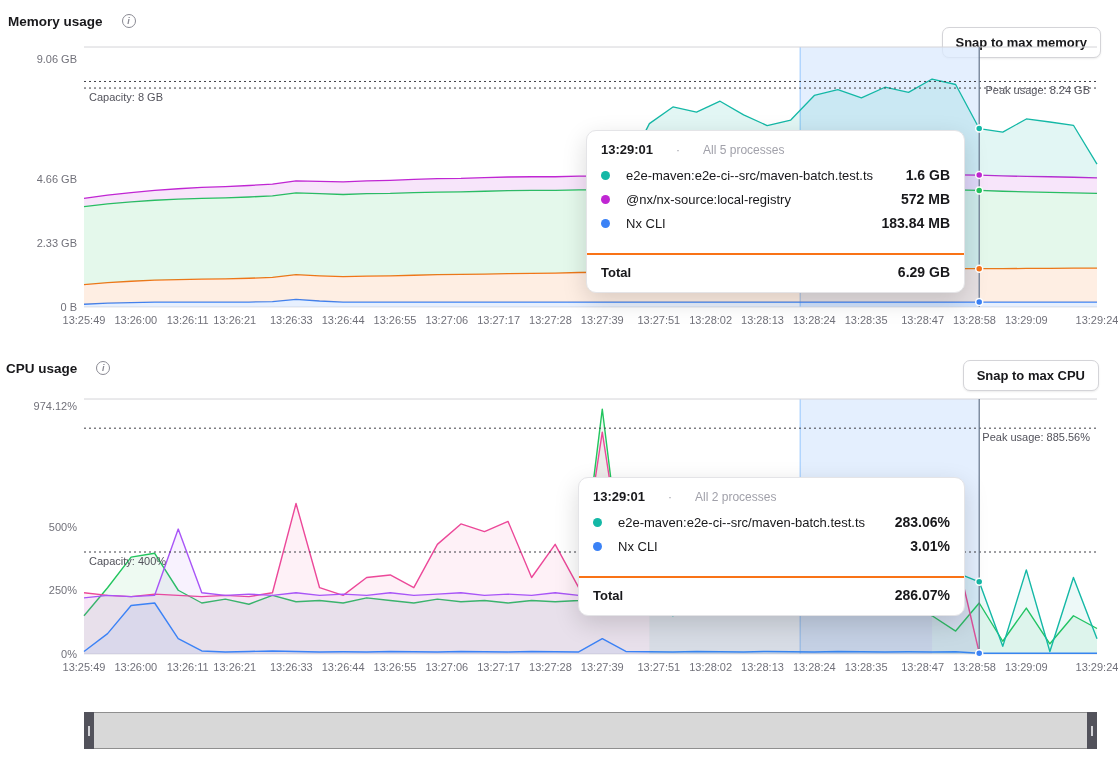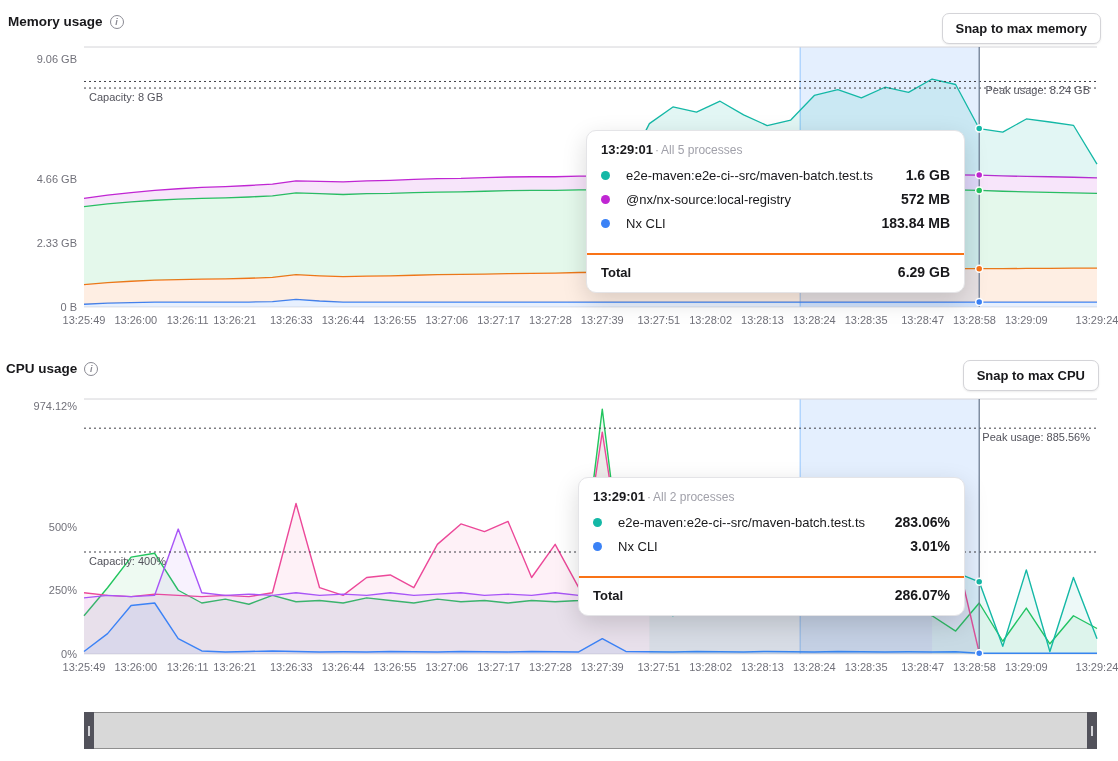--- a/index.html
+++ b/index.html
@@ -1,29 +1,29 @@
 <!DOCTYPE html>
 <html><head>
 <meta charset="utf-8">
 <style>
   html,body{margin:0;padding:0}
   body{width:1118px;height:761px;position:relative;background:#fff;overflow:hidden;
        font-family:"Liberation Sans",sans-serif;color:#18181b}
-  .hdr{position:absolute;display:flex;align-items:flex-end;gap:7px}
+  .hdr{position:absolute;display:flex;align-items:flex-start;gap:19px}
   .chart-title{font-size:13.5px;font-weight:700}
   .info-icon{display:inline-flex;align-items:center;justify-content:center;width:14px;height:14px;
        border:1.2px solid #8a8a93;border-radius:50%;color:#8a8a93;font-size:9px;font-style:italic;
        font-weight:700;box-sizing:border-box;cursor:pointer}
   .snap-btn{position:absolute;background:#fff;border:1px solid #d4d4d8;border-radius:7px;
        padding:7px 13px;font-size:13px;font-weight:600;color:#18181b;font-family:inherit;
        box-shadow:0 1px 2px rgba(0,0,0,.08);cursor:pointer}
   svg{position:absolute;left:0}
   .tooltip{position:absolute;background:#fff;border:1px solid #e4e4e7;border-radius:10px;
        box-shadow:0 8px 24px rgba(0,0,0,.15);z-index:5;padding-bottom:2px}
-  .tt-header{display:flex;align-items:baseline;gap:2px;padding:11px 14px 6px}
+  .tt-header{display:flex;align-items:baseline;gap:23px;padding:11px 14px 6px}
   .tt-time{font-size:13px;font-weight:700}
   .tt-sep,.tt-sub{color:#a1a1aa;font-size:12px}
   .tt-row{display:flex;align-items:center;gap:16px;padding:4px 14px}
   .tt-dot{width:9px;height:9px;border-radius:50%;flex:none}
   .tt-name{font-size:13px}
   .tt-val,.tt-total-val{margin-left:auto;font-family:Liberation Sans, sans-serif;font-size:14px;font-weight:700}
   .tt-total{display:flex;align-items:center;padding:9px 14px 10px;border-top:2px solid #f97316;margin-top:18px}
   .tt-total-label{font-size:13px;font-weight:700}
   .brush{position:absolute;background:#d8d8d8;border:1px solid #8f8f8f;box-sizing:border-box;cursor:grab}
   .brush-handle{position:absolute;top:-1px;bottom:-1px;width:10px;background:#52525b;cursor:ew-resize}
@@ -31,21 +31,21 @@
   .brush-handle.right{right:-1px}
   .brush-handle::after{content:"";position:absolute;left:4px;top:50%;margin-top:-5px;width:2px;height:10px;background:#d4d4d8}
 </style>
 </head>
 <body>
 
 <div class="hdr" style="top:14px;left:8px">
   <span class="chart-title">Memory usage</span>
   <span class="info-icon">i</span>
 </div>
-<button class="snap-btn" style="top:13px;right:17px">Snap to max memory</button>
+<button class="snap-btn" style="top:27px;right:17px">Snap to max memory</button>
 <svg id="memory-svg" width="1118" height="300" style="top:40px">
     <rect x="800.1674418604651" y="7" width="179.04186046511632" height="260" fill="#dbeafe" opacity="0.75"></rect>
     <line x1="800.1674418604651" y1="7" x2="800.1674418604651" y2="267" stroke="#93c5fd" stroke-width="1"></line>
     <line x1="84" y1="7" x2="1097" y2="7" stroke="#d4d4d8" stroke-width="1"></line>
     <line x1="84" y1="267" x2="1097" y2="267" stroke="#e4e4e7" stroke-width="1"></line>
     <path d="M84 264.2631578947368L107.55813953488372 263.1684210526316L131.11627906976744 262.62105263157895L154.67441860465118 262.0736842105263L178.2325581395349 262.0736842105263L201.7906976744186 262.0736842105263L225.34883720930233 262.0736842105263L248.90697674418607 262.0736842105263L272.4651162790698 261.5263157894737L296.0232558139535 259.33684210526314L319.5813953488372 260.9789473684211L343.13953488372096 262.0736842105263L366.69767441860466 262.0736842105263L390.25581395348837 262.0736842105263L413.81395348837214 262.0736842105263L437.37209302325584 262.0736842105263L460.93023255813955 262.0736842105263L484.48837209302326 262.0736842105263L508.046511627907 262.0736842105263L531.6046511627908 262.0736842105263L555.1627906976744 262.0736842105263L578.7209302325582 262.0736842105263L602.2790697674419 262.0736842105263L625.8372093023255 262.0736842105263L649.3953488372093 262.0736842105263L672.953488372093 262.0736842105263L696.5116279069767 262.0736842105263L720.0697674418604 262.0736842105263L743.6279069767443 262.0736842105263L767.1860465116279 262.0736842105263L790.7441860465117 262.0736842105263L814.3023255813953 262.0736842105263L837.8604651162791 262.0736842105263L861.4186046511628 262.0736842105263L884.9767441860465 262.0736842105263L908.5348837209302 262.0736842105263L932.093023255814 262.0736842105263L955.6511627906976 262.0736842105263L979.2093023255815 262.0736842105263L1002.767441860465 262.0736842105263L1026.3255813953488 262.0736842105263L1049.8837209302326 262.0736842105263L1073.4418604651164 262.0736842105263L1097 262.0736842105263L1097 267L1073.4418604651164 267L1049.8837209302326 267L1026.3255813953488 267L1002.767441860465 267L979.2093023255815 267L955.6511627906976 267L932.093023255814 267L908.5348837209302 267L884.9767441860465 267L861.4186046511628 267L837.8604651162791 267L814.3023255813953 267L790.7441860465117 267L767.1860465116279 267L743.6279069767443 267L720.0697674418604 267L696.5116279069767 267L672.953488372093 267L649.3953488372093 267L625.8372093023255 267L602.2790697674419 267L578.7209302325582 267L555.1627906976744 267L531.6046511627908 267L508.046511627907 267L484.48837209302326 267L460.93023255813955 267L437.37209302325584 267L413.81395348837214 267L390.25581395348837 267L366.69767441860466 267L343.13953488372096 267L319.5813953488372 267L296.0232558139535 267L272.4651162790698 267L248.90697674418607 267L225.34883720930233 267L201.7906976744186 267L178.2325581395349 267L154.67441860465118 267L131.11627906976744 267L107.55813953488372 267L84 267Z" fill="#3b82f6" opacity="0.12"></path>
     <path d="M84 264.2631578947368L107.55813953488372 263.1684210526316L131.11627906976744 262.62105263157895L154.67441860465118 262.0736842105263L178.2325581395349 262.0736842105263L201.7906976744186 262.0736842105263L225.34883720930233 262.0736842105263L248.90697674418607 262.0736842105263L272.4651162790698 261.5263157894737L296.0232558139535 259.33684210526314L319.5813953488372 260.9789473684211L343.13953488372096 262.0736842105263L366.69767441860466 262.0736842105263L390.25581395348837 262.0736842105263L413.81395348837214 262.0736842105263L437.37209302325584 262.0736842105263L460.93023255813955 262.0736842105263L484.48837209302326 262.0736842105263L508.046511627907 262.0736842105263L531.6046511627908 262.0736842105263L555.1627906976744 262.0736842105263L578.7209302325582 262.0736842105263L602.2790697674419 262.0736842105263L625.8372093023255 262.0736842105263L649.3953488372093 262.0736842105263L672.953488372093 262.0736842105263L696.5116279069767 262.0736842105263L720.0697674418604 262.0736842105263L743.6279069767443 262.0736842105263L767.1860465116279 262.0736842105263L790.7441860465117 262.0736842105263L814.3023255813953 262.0736842105263L837.8604651162791 262.0736842105263L861.4186046511628 262.0736842105263L884.9767441860465 262.0736842105263L908.5348837209302 262.0736842105263L932.093023255814 262.0736842105263L955.6511627906976 262.0736842105263L979.2093023255815 262.0736842105263L1002.767441860465 262.0736842105263L1026.3255813953488 262.0736842105263L1049.8837209302326 262.0736842105263L1073.4418604651164 262.0736842105263L1097 262.0736842105263" fill="none" stroke="#3b82f6" stroke-width="1.3" stroke-linejoin="round"></path>
     <path d="M84 244.55789473684212L107.55813953488372 242.6421052631579L131.11627906976744 241.2736842105263L154.67441860465118 240.17894736842106L178.2325581395349 239.6315789473684L201.7906976744186 239.0842105263158L225.34883720930233 238.81052631578947L248.90697674418607 238.26315789473685L272.4651162790698 237.44210526315788L296.0232558139535 234.70526315789473L319.5813953488372 235.8L343.13953488372096 236.62105263157895L366.69767441860466 236.07368421052632L390.25581395348837 235.8L413.81395348837214 235.25263157894736L437.37209302325584 234.70526315789473L460.93023255813955 234.43157894736842L484.48837209302326 234.1578947368421L508.046511627907 233.61052631578949L531.6046511627908 233.33684210526314L555.1627906976744 233.06315789473683L578.7209302325582 232.5157894736842L602.2790697674419 232.2421052631579L625.8372093023255 231.96842105263158L649.3953488372093 231.69473684210527L672.953488372093 231.42105263157896L696.5116279069767 231.14736842105265L720.0697674418604 230.87368421052633L743.6279069767443 230.6L767.1860465116279 230.32631578947368L790.7441860465117 230.05263157894737L814.3023255813953 229.77894736842106L837.8604651162791 229.50526315789475L861.4186046511628 229.2315789473684L884.9767441860465 229.2315789473684L908.5348837209302 228.9578947368421L932.093023255814 228.9578947368421L955.6511627906976 228.68421052631578L979.2093023255815 228.68421052631578L1002.767441860465 228.68421052631578L1026.3255813953488 228.41052631578947L1049.8837209302326 228.41052631578947L1073.4418604651164 228.13684210526316L1097 228.13684210526316L1097 262.0736842105263L1073.4418604651164 262.0736842105263L1049.8837209302326 262.0736842105263L1026.3255813953488 262.0736842105263L1002.767441860465 262.0736842105263L979.2093023255815 262.0736842105263L955.6511627906976 262.0736842105263L932.093023255814 262.0736842105263L908.5348837209302 262.0736842105263L884.9767441860465 262.0736842105263L861.4186046511628 262.0736842105263L837.8604651162791 262.0736842105263L814.3023255813953 262.0736842105263L790.7441860465117 262.0736842105263L767.1860465116279 262.0736842105263L743.6279069767443 262.0736842105263L720.0697674418604 262.0736842105263L696.5116279069767 262.0736842105263L672.953488372093 262.0736842105263L649.3953488372093 262.0736842105263L625.8372093023255 262.0736842105263L602.2790697674419 262.0736842105263L578.7209302325582 262.0736842105263L555.1627906976744 262.0736842105263L531.6046511627908 262.0736842105263L508.046511627907 262.0736842105263L484.48837209302326 262.0736842105263L460.93023255813955 262.0736842105263L437.37209302325584 262.0736842105263L413.81395348837214 262.0736842105263L390.25581395348837 262.0736842105263L366.69767441860466 262.0736842105263L343.13953488372096 262.0736842105263L319.5813953488372 260.9789473684211L296.0232558139535 259.33684210526314L272.4651162790698 261.5263157894737L248.90697674418607 262.0736842105263L225.34883720930233 262.0736842105263L201.7906976744186 262.0736842105263L178.2325581395349 262.0736842105263L154.67441860465118 262.0736842105263L131.11627906976744 262.62105263157895L107.55813953488372 263.1684210526316L84 264.2631578947368Z" fill="#f97316" opacity="0.12"></path>
     <path d="M84 244.55789473684212L107.55813953488372 242.6421052631579L131.11627906976744 241.2736842105263L154.67441860465118 240.17894736842106L178.2325581395349 239.6315789473684L201.7906976744186 239.0842105263158L225.34883720930233 238.81052631578947L248.90697674418607 238.26315789473685L272.4651162790698 237.44210526315788L296.0232558139535 234.70526315789473L319.5813953488372 235.8L343.13953488372096 236.62105263157895L366.69767441860466 236.07368421052632L390.25581395348837 235.8L413.81395348837214 235.25263157894736L437.37209302325584 234.70526315789473L460.93023255813955 234.43157894736842L484.48837209302326 234.1578947368421L508.046511627907 233.61052631578949L531.6046511627908 233.33684210526314L555.1627906976744 233.06315789473683L578.7209302325582 232.5157894736842L602.2790697674419 232.2421052631579L625.8372093023255 231.96842105263158L649.3953488372093 231.69473684210527L672.953488372093 231.42105263157896L696.5116279069767 231.14736842105265L720.0697674418604 230.87368421052633L743.6279069767443 230.6L767.1860465116279 230.32631578947368L790.7441860465117 230.05263157894737L814.3023255813953 229.77894736842106L837.8604651162791 229.50526315789475L861.4186046511628 229.2315789473684L884.9767441860465 229.2315789473684L908.5348837209302 228.9578947368421L932.093023255814 228.9578947368421L955.6511627906976 228.68421052631578L979.2093023255815 228.68421052631578L1002.767441860465 228.68421052631578L1026.3255813953488 228.41052631578947L1049.8837209302326 228.41052631578947L1073.4418604651164 228.13684210526316L1097 228.13684210526316" fill="none" stroke="#f97316" stroke-width="1.3" stroke-linejoin="round"></path>
     <path d="M84 166.55789473684212L107.55813953488372 163.82105263157894L131.11627906976744 161.90526315789475L154.67441860465118 160.26315789473682L178.2325581395349 159.16842105263157L201.7906976744186 158.34736842105264L225.34883720930233 157.79999999999998L248.90697674418607 156.97894736842102L272.4651162790698 155.88421052631577L296.0232558139535 152.8736842105263L319.5813953488372 153.69473684210527L343.13953488372096 154.5157894736842L366.69767441860466 153.69473684210527L390.25581395348837 153.42105263157896L413.81395348837214 152.60000000000002L437.37209302325584 152.05263157894734L460.93023255813955 151.77894736842106L484.48837209302326 151.23157894736843L508.046511627907 150.68421052631578L531.6046511627908 150.41052631578947L555.1627906976744 150.41052631578947L578.7209302325582 149.86315789473684L602.2790697674419 149.86315789473684L625.8372093023255 149.58947368421053L649.3953488372093 149.58947368421053L672.953488372093 149.31578947368422L696.5116279069767 149.31578947368422L720.0697674418604 149.31578947368422L743.6279069767443 149.31578947368422L767.1860465116279 149.31578947368422L790.7441860465117 149.31578947368422L814.3023255813953 149.31578947368422L837.8604651162791 149.31578947368422L861.4186046511628 149.31578947368422L884.9767441860465 149.58947368421053L908.5348837209302 149.58947368421053L932.093023255814 149.86315789473684L955.6511627906976 149.86315789473684L979.2093023255815 150.41052631578947L1002.767441860465 151.2315789473684L1026.3255813953488 151.77894736842106L1049.8837209302326 152.3263157894737L1073.4418604651164 152.8736842105263L1097 153.42105263157896L1097 228.13684210526316L1073.4418604651164 228.13684210526316L1049.8837209302326 228.41052631578947L1026.3255813953488 228.41052631578947L1002.767441860465 228.68421052631578L979.2093023255815 228.68421052631578L955.6511627906976 228.68421052631578L932.093023255814 228.9578947368421L908.5348837209302 228.9578947368421L884.9767441860465 229.2315789473684L861.4186046511628 229.2315789473684L837.8604651162791 229.50526315789475L814.3023255813953 229.77894736842106L790.7441860465117 230.05263157894737L767.1860465116279 230.32631578947368L743.6279069767443 230.6L720.0697674418604 230.87368421052633L696.5116279069767 231.14736842105265L672.953488372093 231.42105263157896L649.3953488372093 231.69473684210527L625.8372093023255 231.96842105263158L602.2790697674419 232.2421052631579L578.7209302325582 232.5157894736842L555.1627906976744 233.06315789473683L531.6046511627908 233.33684210526314L508.046511627907 233.61052631578949L484.48837209302326 234.1578947368421L460.93023255813955 234.43157894736842L437.37209302325584 234.70526315789473L413.81395348837214 235.25263157894736L390.25581395348837 235.8L366.69767441860466 236.07368421052632L343.13953488372096 236.62105263157895L319.5813953488372 235.8L296.0232558139535 234.70526315789473L272.4651162790698 237.44210526315788L248.90697674418607 238.26315789473685L225.34883720930233 238.81052631578947L201.7906976744186 239.0842105263158L178.2325581395349 239.6315789473684L154.67441860465118 240.17894736842106L131.11627906976744 241.2736842105263L107.55813953488372 242.6421052631579L84 244.55789473684212Z" fill="#22c55e" opacity="0.12"></path>

